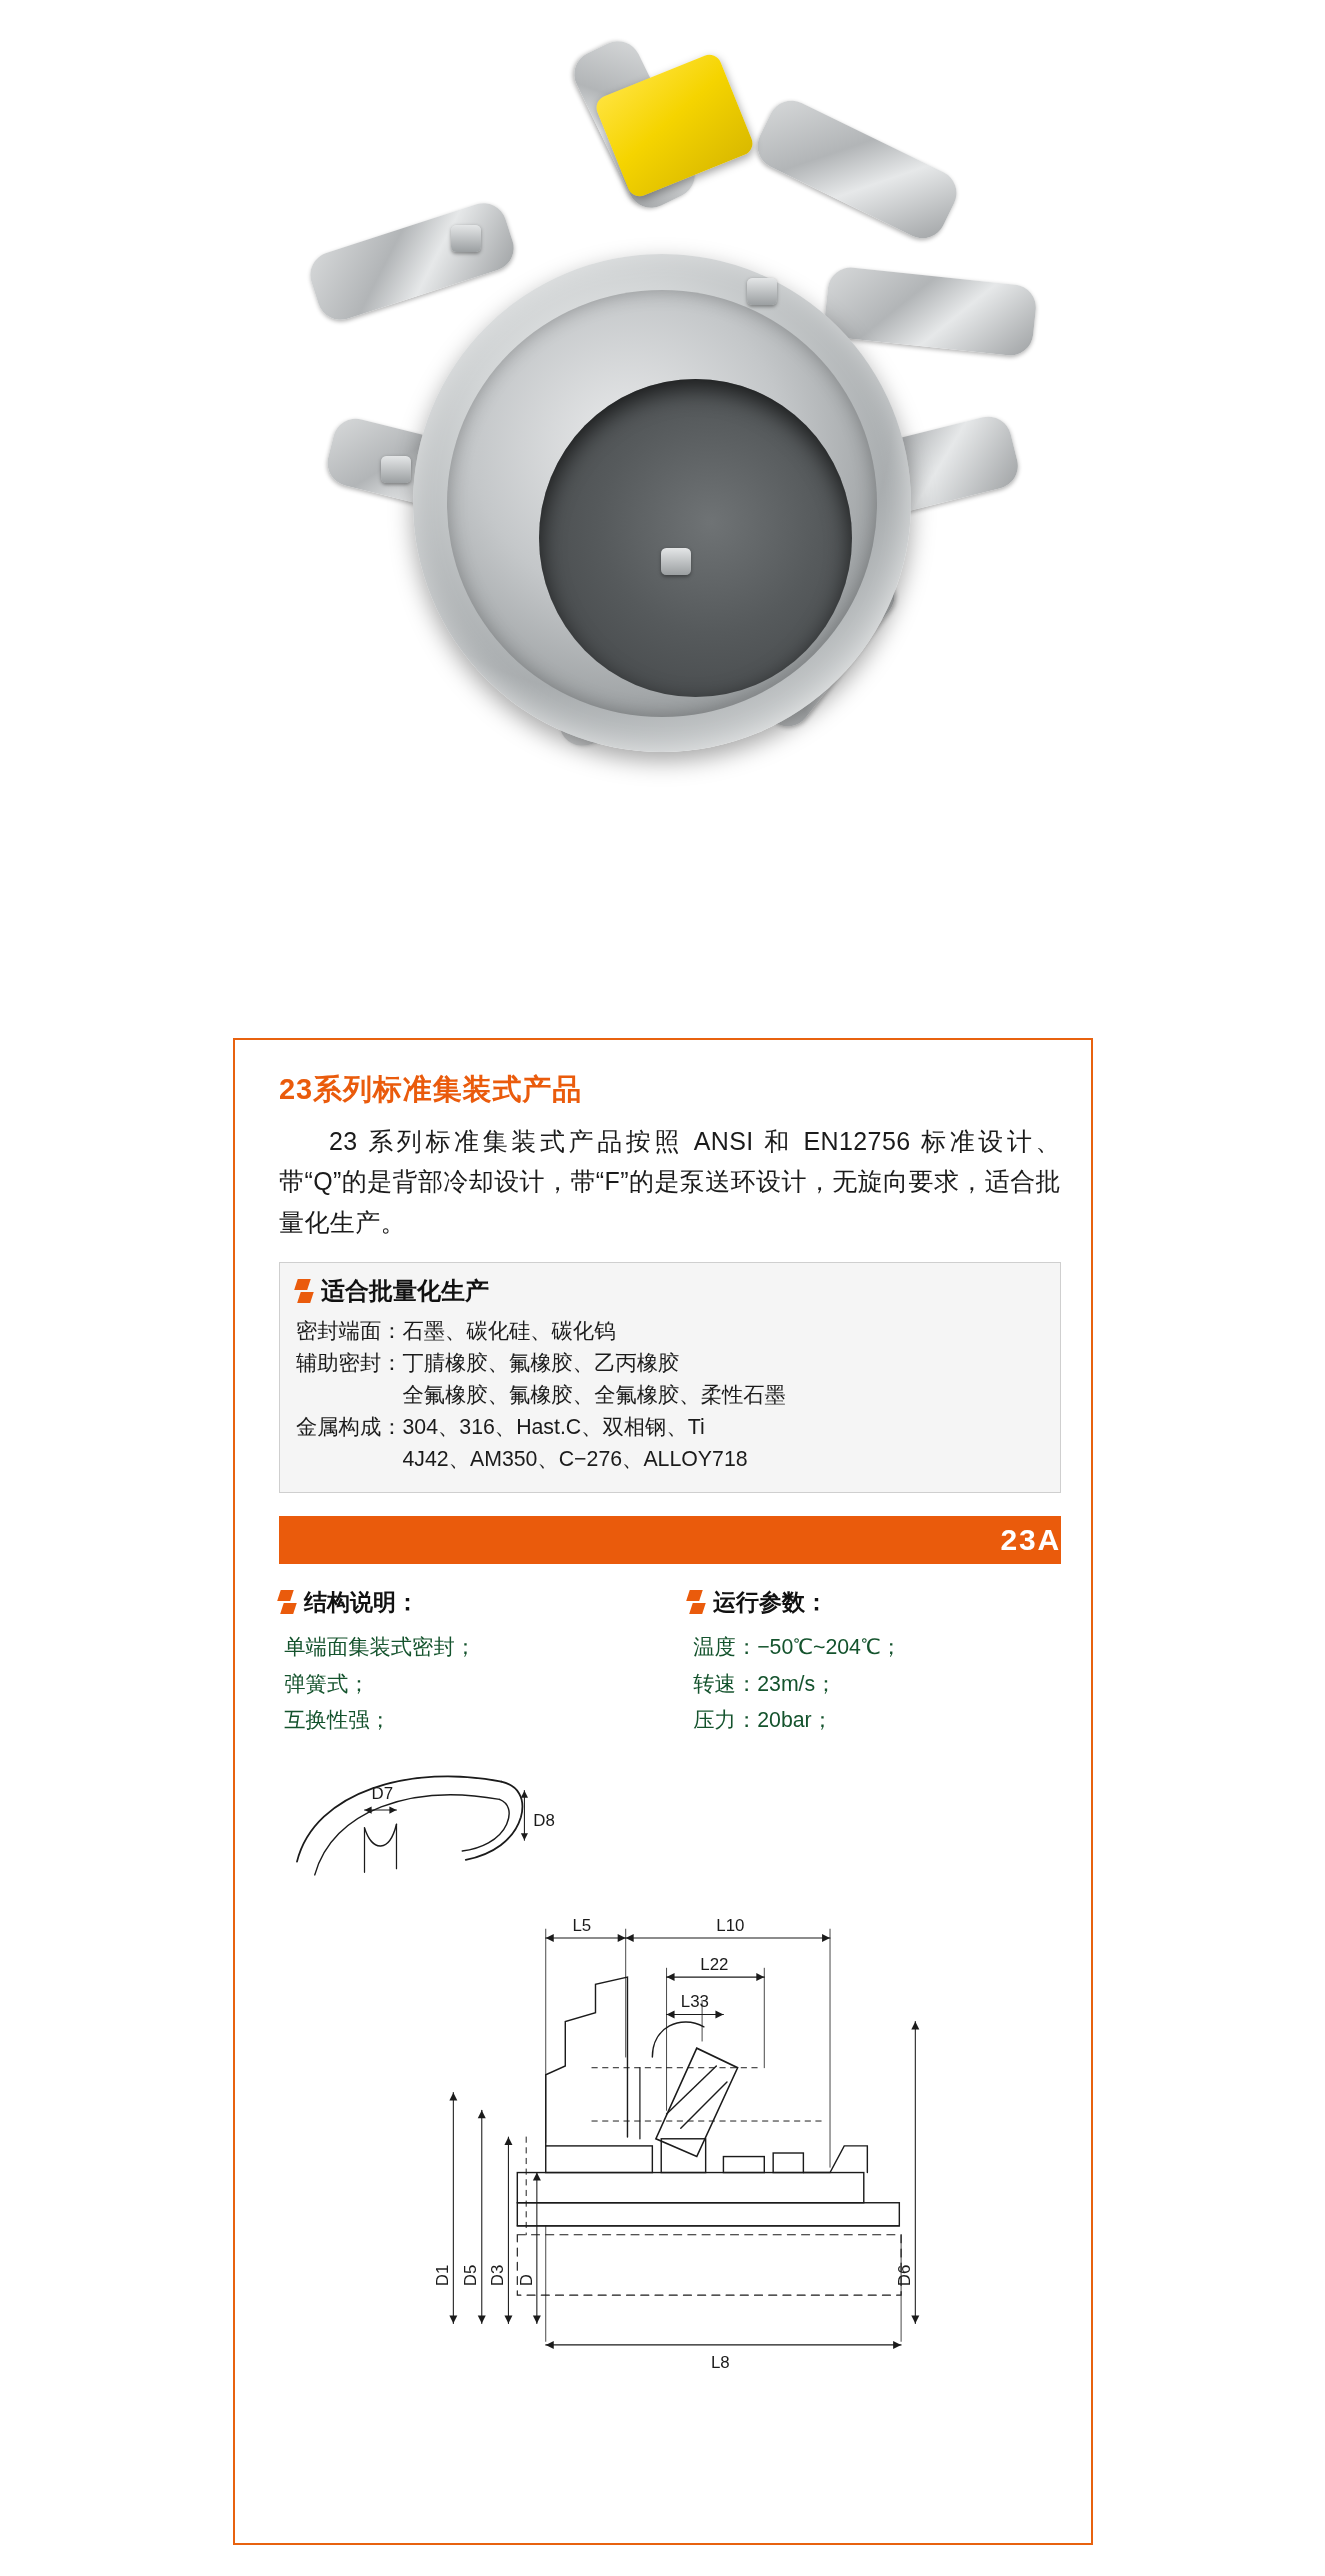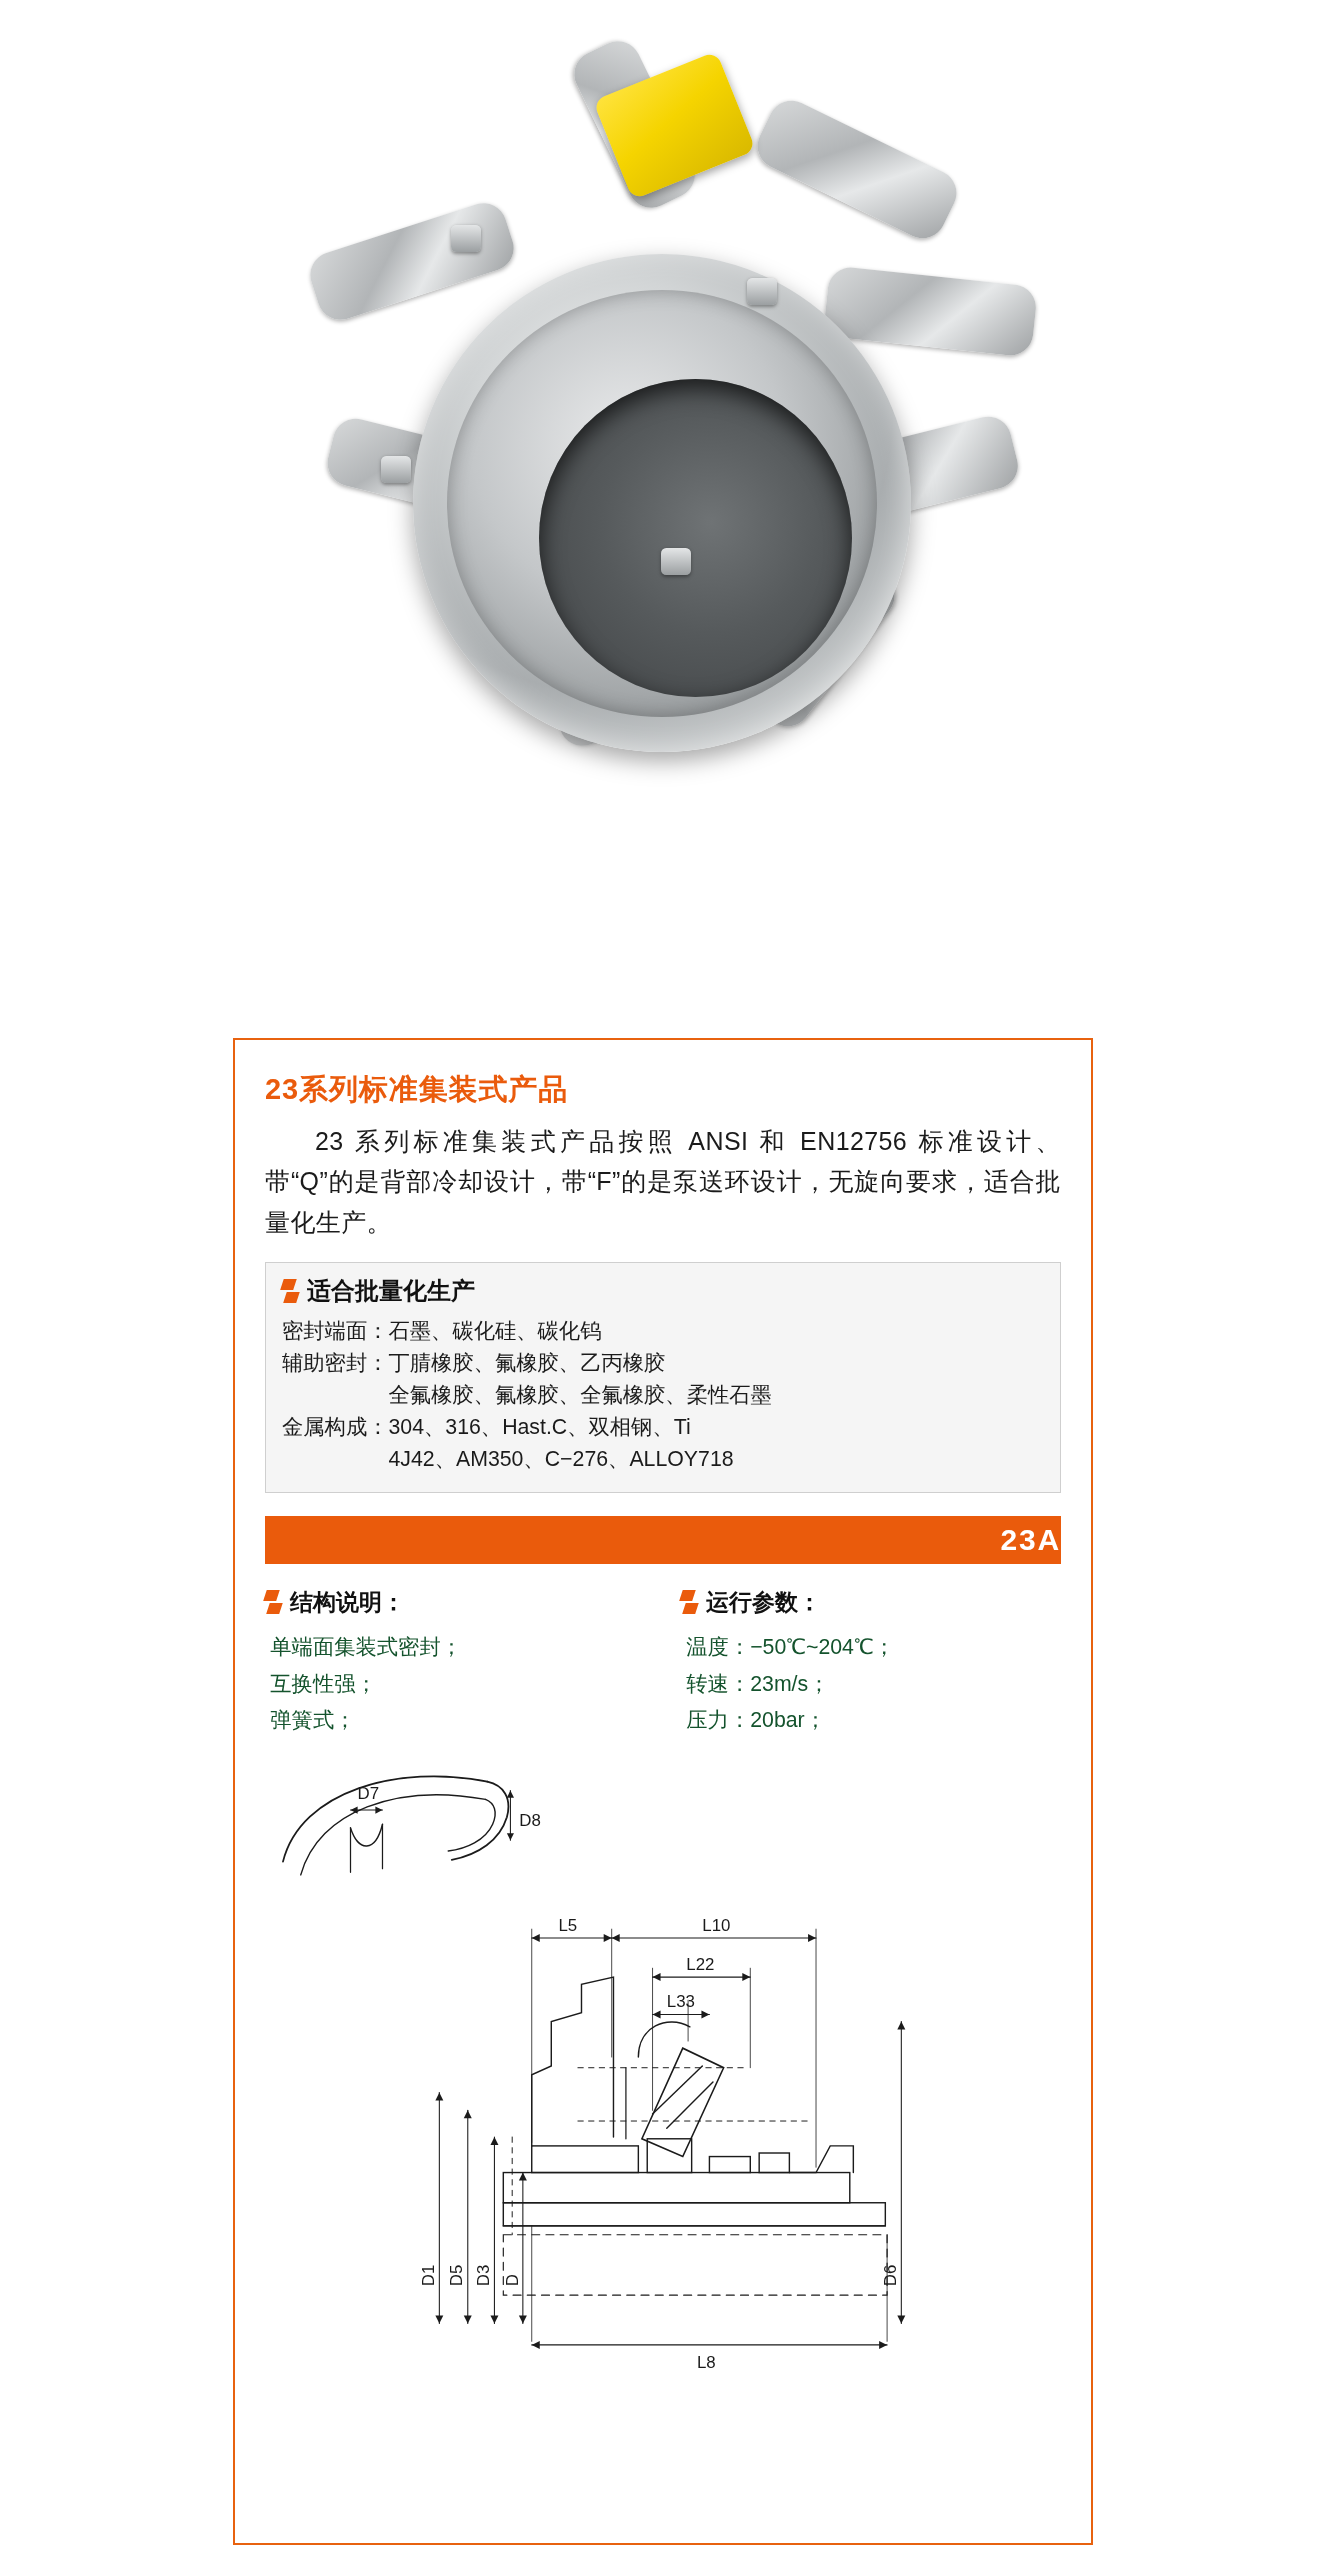--- a/index.html
+++ b/index.html
@@ -82,20 +82,21 @@
     box-shadow: 0 1.8px 3.6px rgba(0,0,0,.35);
   }
 
   
   .card {
     position: absolute;
     left: 233px; top: 1038px;
     width: 860px; height: 1507px;
     border: 2.7px solid #e8620f;
     background: #ffffff;
+    padding-left: 14px;
   }
   .card-inner { padding: 25px 30px 0 30px; }
 
   .title-red {
     color: #ea5b0c;
     font-size: 29px;
     font-weight: bold;
     letter-spacing: 0.9px;
     margin: 5.3px 0 10.7px 0;
   }
@@ -258,22 +259,22 @@
       <div class="model-bar">23A</div>
 
       <div class="two-col">
         <div class="col">
           <div class="sec-head">
             <span class="bolt-icon"></span>
             <span>结构说明：</span>
           </div>
           <ul>
             <li>单端面集装式密封；</li>
+            <li>弹簧式；</li>
             <li>互换性强；</li>
-            <li>弹簧式；</li>
           </ul>
         </div>
 
         <div class="col">
           <div class="sec-head">
             <span class="bolt-icon"></span>
             <span>运行参数：</span>
           </div>
           <ul>
             <li>温度：−50℃~204℃；</li>

